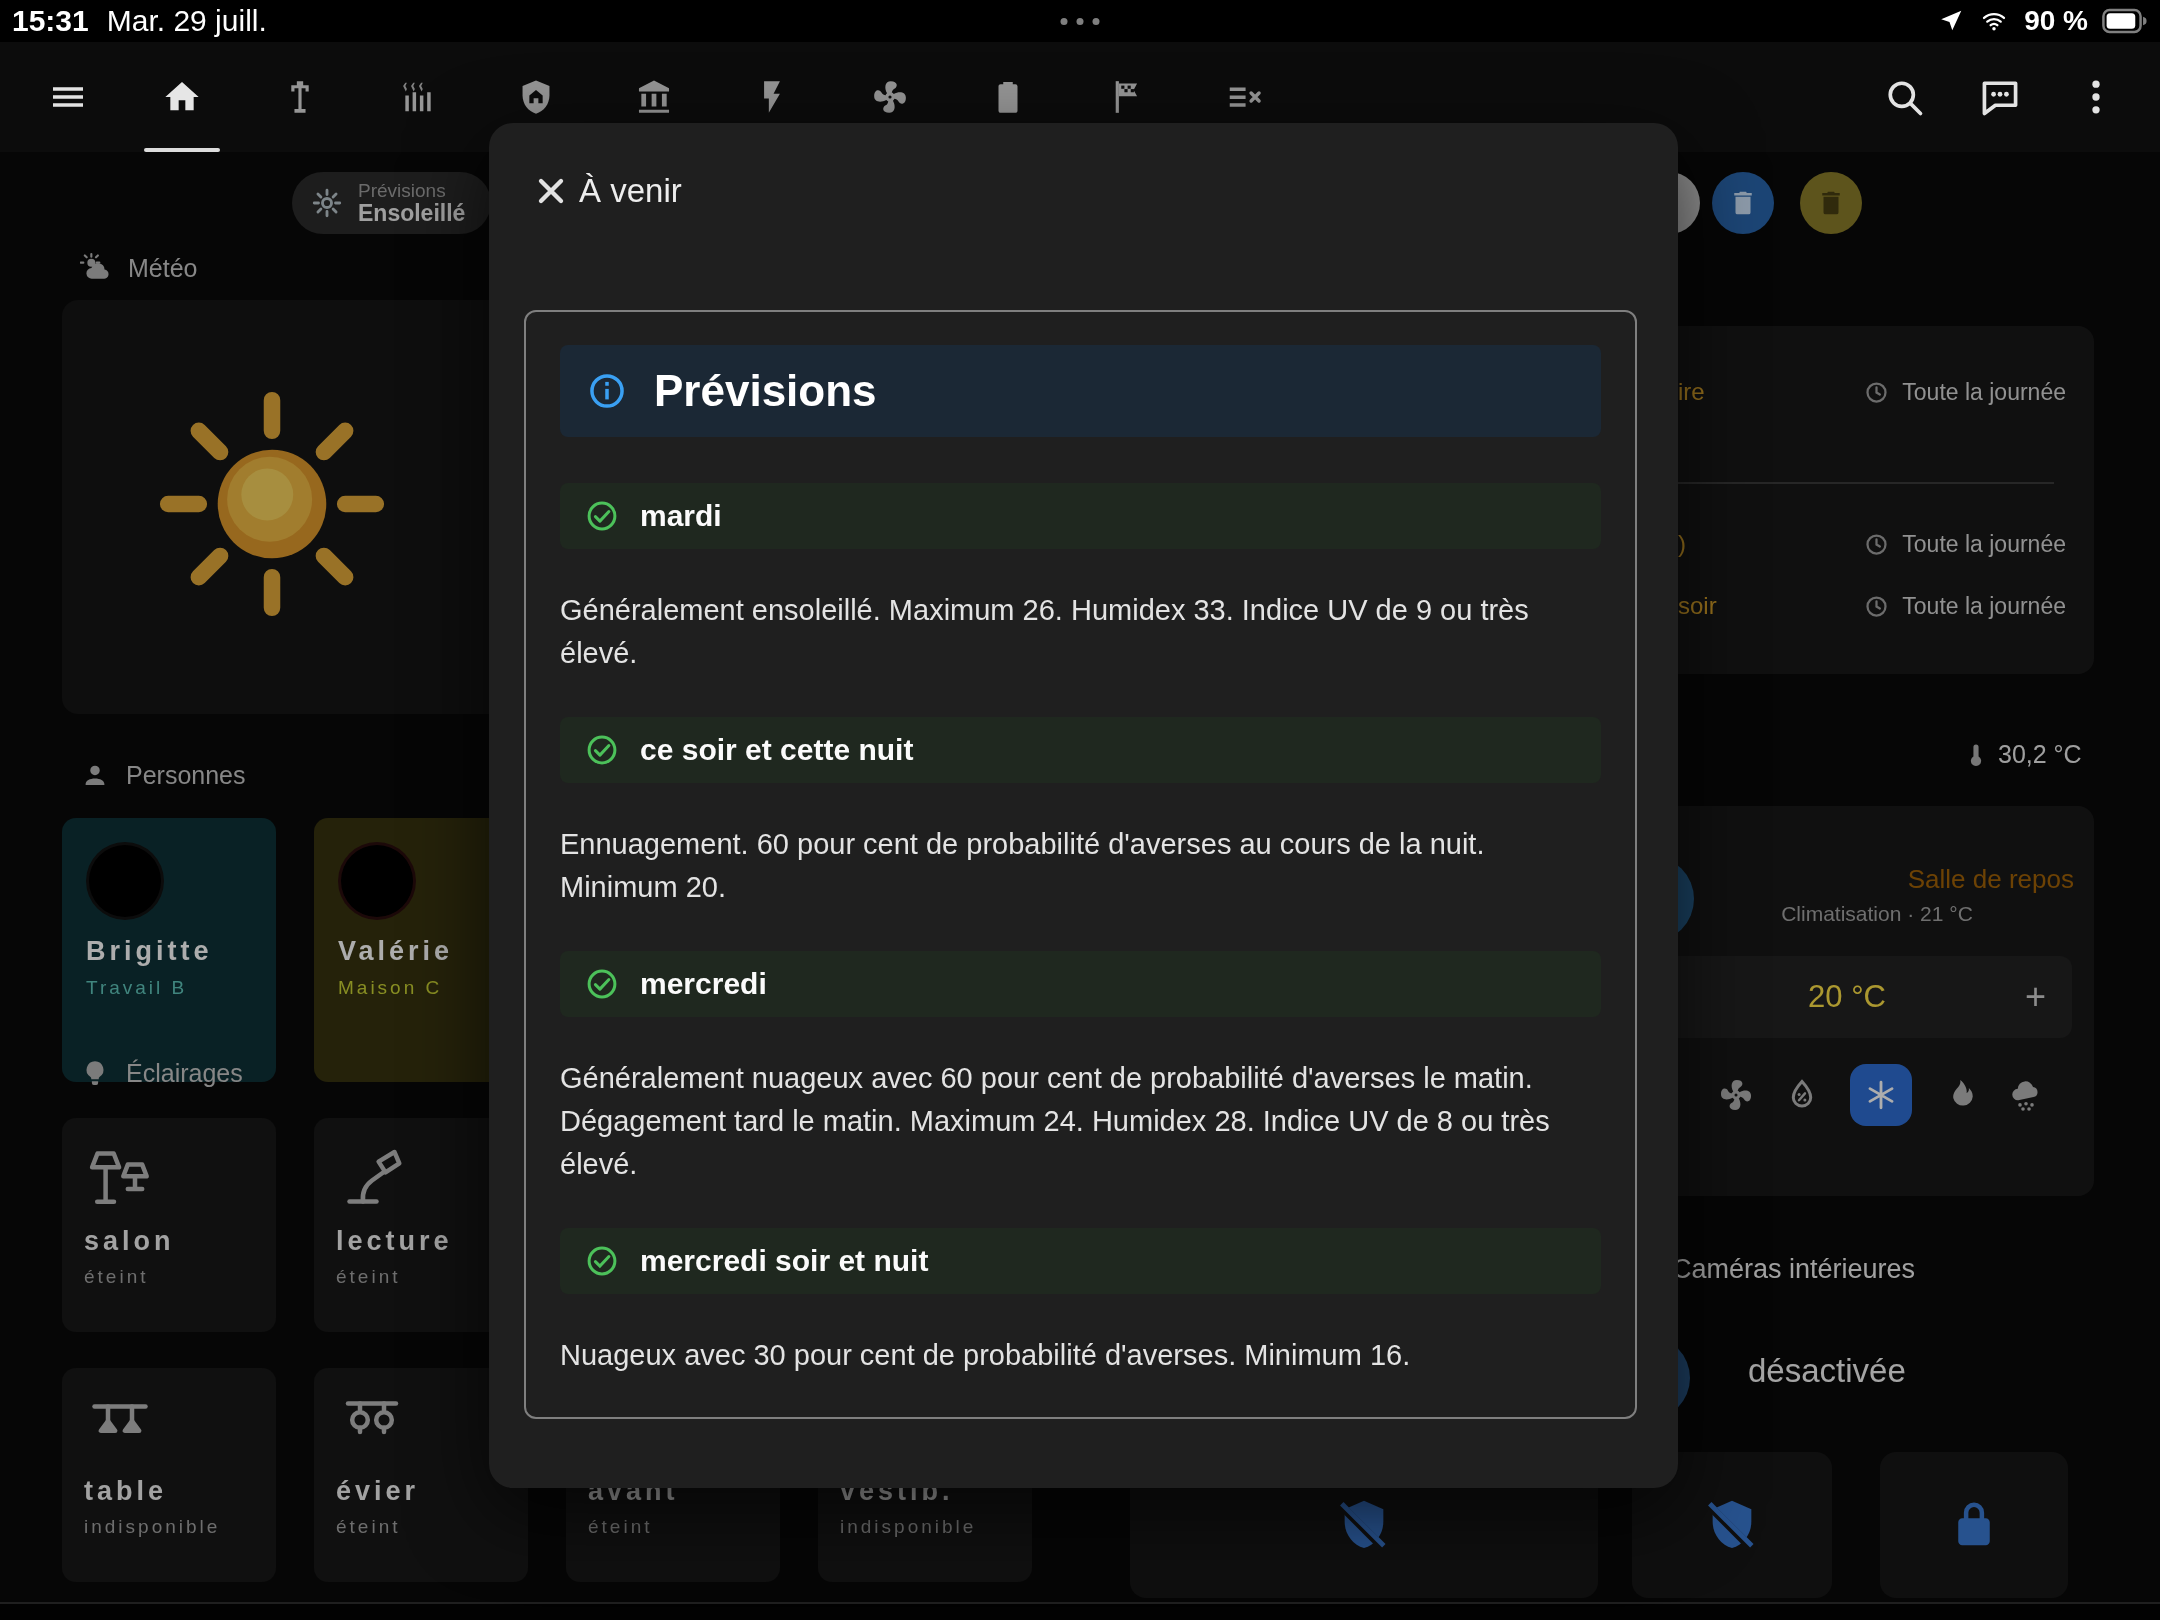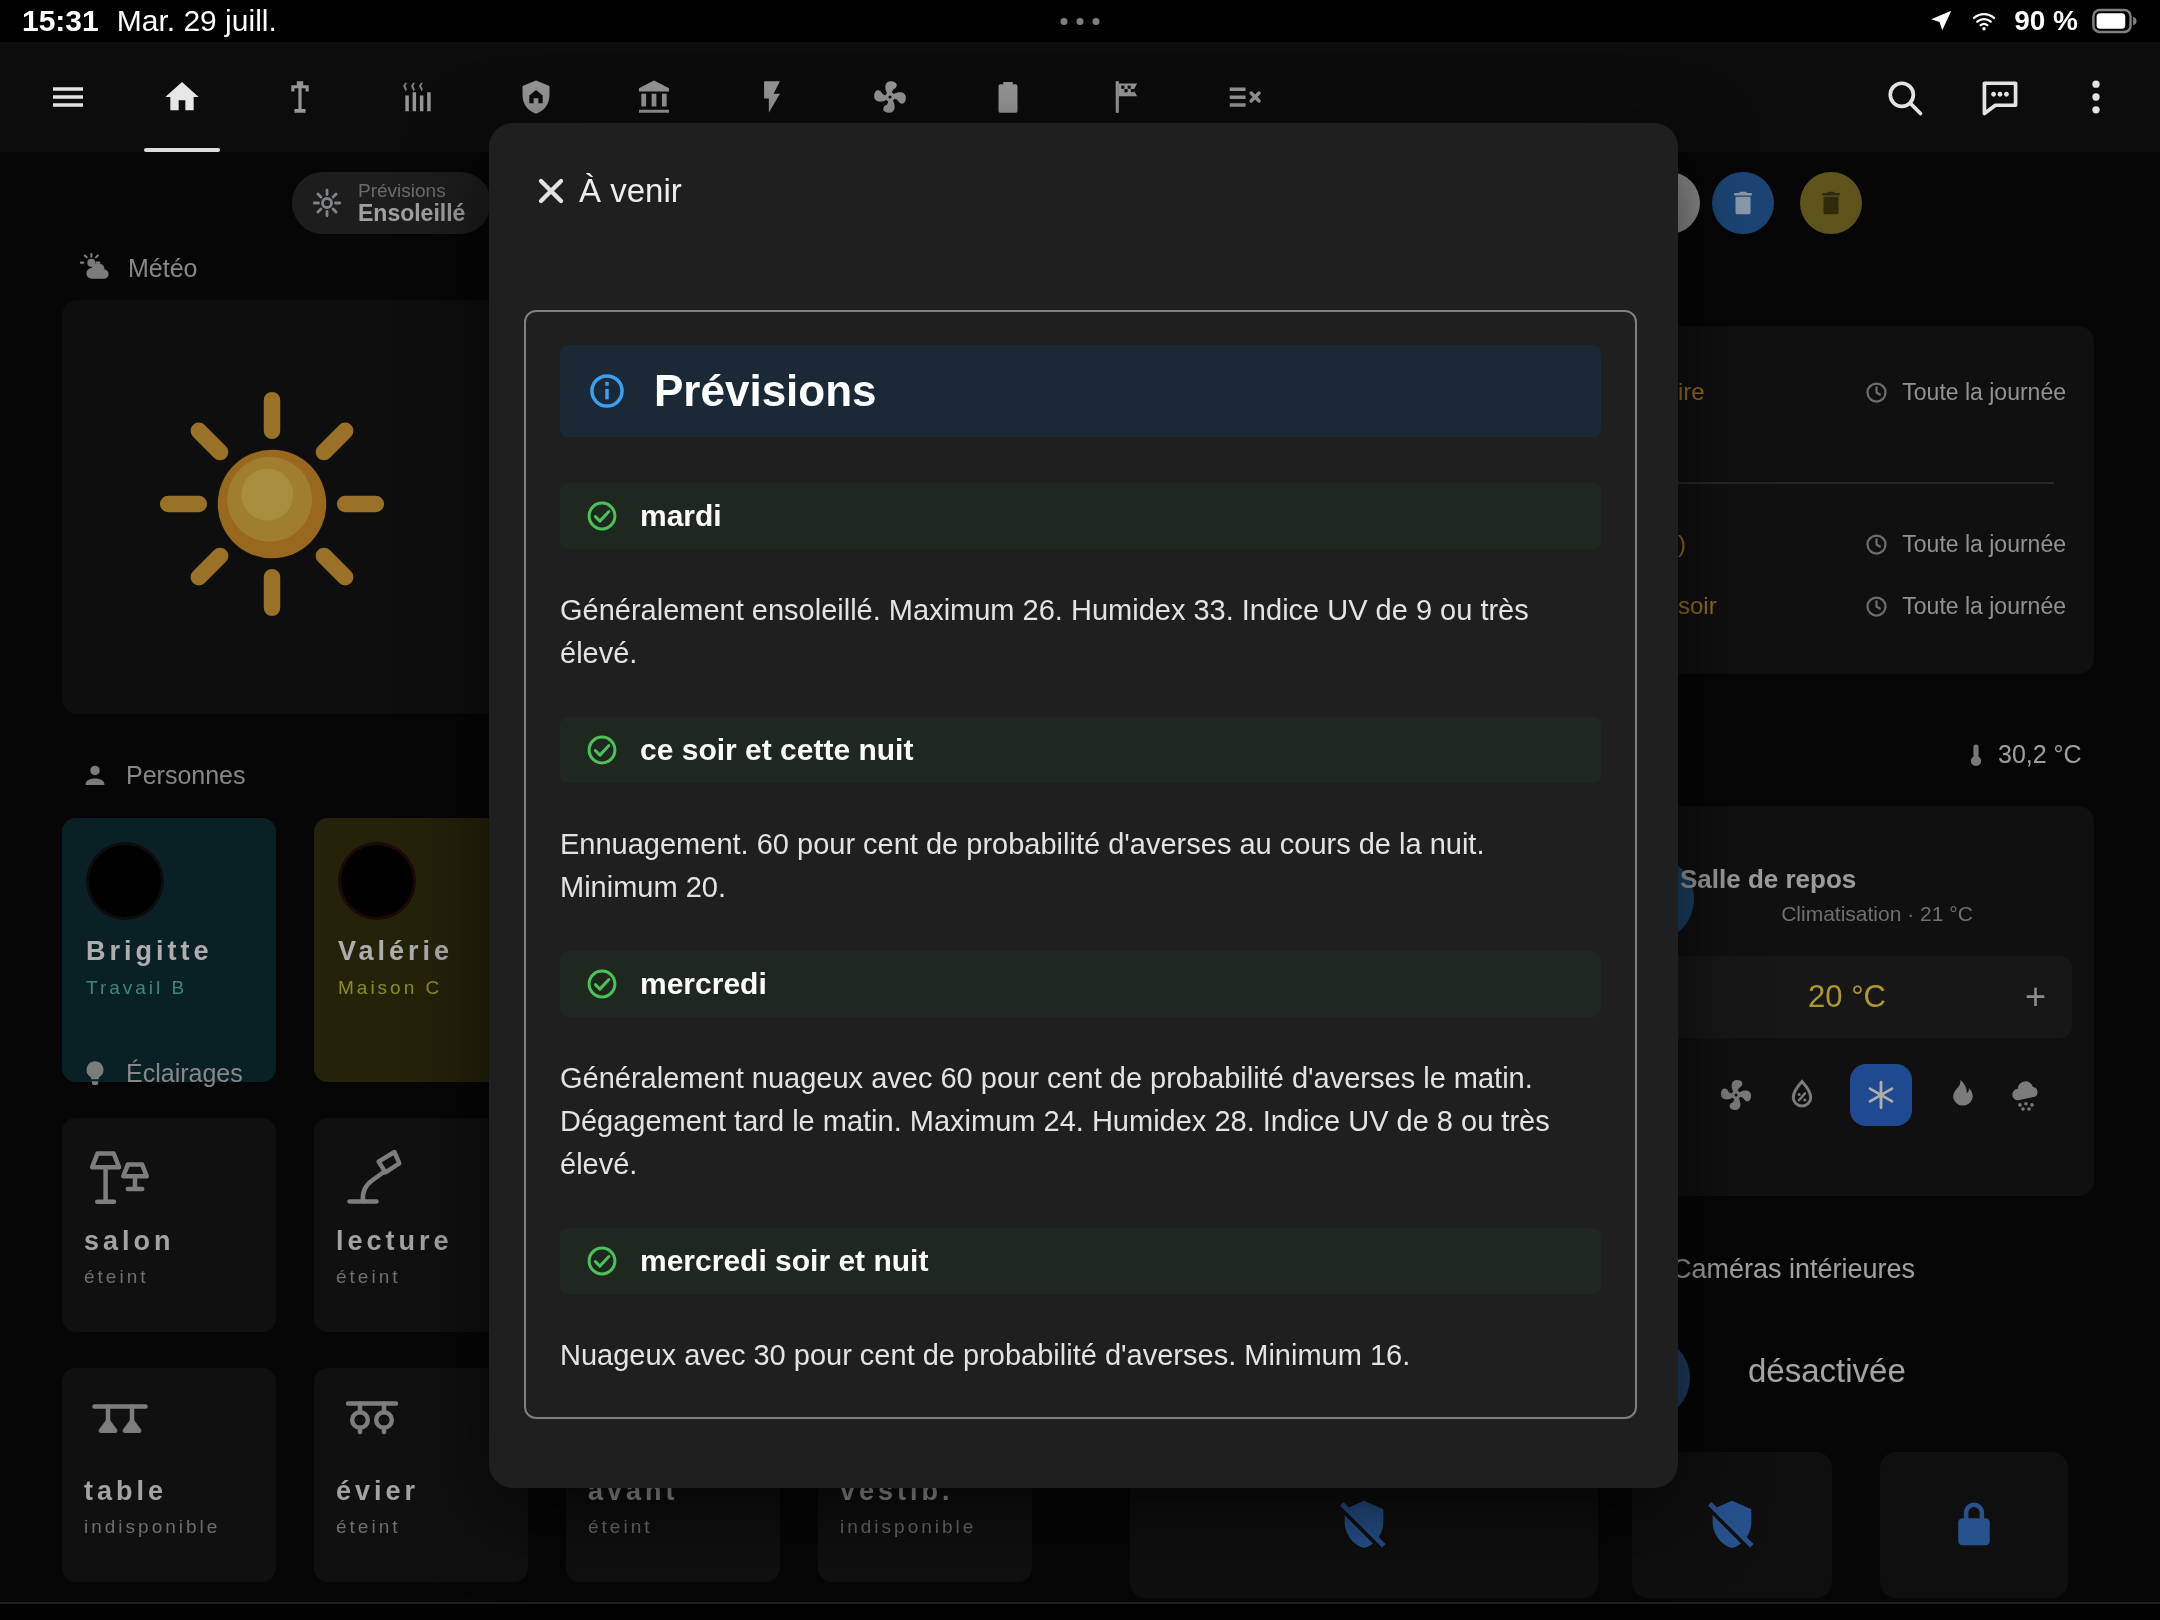--- a/index.html
+++ b/index.html
@@ -3,21 +3,21 @@
 <meta charset="utf-8">
 <style>
   *{margin:0;padding:0;box-sizing:border-box}
   html,body{background:#000}
   body{font-family:"Liberation Sans",sans-serif;color:#fff;-webkit-font-smoothing:antialiased}
   #screen{position:relative;width:2160px;height:1620px;background:#0a0a0a;overflow:hidden}
   svg.ic{display:block}
 
   
   #statusbar{position:absolute;top:0;left:0;right:0;height:42px;z-index:50;background:#000;
-    display:flex;align-items:center;padding:0 22px}
+    display:flex;align-items:center;padding:0 12px}
   .sb-time{font-size:30px;font-weight:700}
   .sb-date{font-size:30px;font-weight:500;margin-left:18px}
   .sb-dots{position:absolute;left:50%;top:18px;transform:translateX(-50%);display:flex;gap:9px}
   .sb-dots i{width:7px;height:7px;border-radius:50%;background:#7f7f7f}
   .sb-right{margin-left:auto;display:flex;align-items:center;gap:14px}
   .sb-batt-txt{font-size:28px;font-weight:600}
 
   
   #toolbar{position:absolute;top:42px;left:0;right:0;height:110px;z-index:20;background:#0c0c0c;
     display:flex;align-items:center;padding:0 40px 0 48px}
@@ -46,21 +46,21 @@
   .l-name{margin-top:14px;font-size:27px;font-weight:700;letter-spacing:4px;color:#efefef;white-space:nowrap}
   .l-state{margin-top:9px;font-size:19px;letter-spacing:3px;color:#a2a2a2;white-space:nowrap}
   .circ{position:absolute;border-radius:50%}
   .sched-row{position:absolute;left:78px;right:28px;height:44px;display:flex;justify-content:space-between;align-items:center;cursor:pointer}
   .frag{font-size:24px;color:#dfa62a;font-weight:500}
   .timewrap{display:flex;align-items:center;gap:12px;color:#d6d6d6;font-size:23px}
   .timewrap svg{color:#9f9f9f}
   .sched-div{position:absolute;left:40px;right:40px;height:2px;background:#3a3a3a}
   .temp-row{position:absolute;display:flex;align-items:flex-end;gap:8px;font-size:25px;color:#eaeaea}
   .temp-row svg{color:#b0b0b0}
-  .room-title{position:absolute;left:80px;right:20px;top:58px;text-align:left;font-size:26px;font-weight:700;color:#e5e5e5}
+  .room-title{position:absolute;left:80px;right:20px;top:58px;text-align:right;font-size:26px;font-weight:400;color:#a16207}
   .room-sub{position:absolute;left:80px;right:20px;top:96px;text-align:center;font-size:21px;color:#a3a3a3}
   .setpoint{position:absolute;left:22px;top:150px;width:450px;height:82px;background:#222;border-radius:12px;display:flex;align-items:center;justify-content:center}
   .sp-val{font-size:31px;font-weight:500;color:#fde047}
   .sp-plus{position:absolute;right:26px;font-size:36px;color:#cfcfcf;cursor:pointer}
   .modes{position:absolute;left:118px;top:258px;display:flex;align-items:center;gap:30px;color:#b5b5b5}
   .mode-btn{width:62px;height:62px;border-radius:16px;display:flex;align-items:center;justify-content:center;cursor:pointer}
   .mode-btn.active{background:#2f6ed3;color:#fff}
   .cam-title{position:absolute;font-size:27px;font-weight:500;color:#ededed}
   .cam-state{position:absolute;font-size:33px;color:#f2f2f2}
   .bottom-card{position:absolute;top:1452px;height:146px;background:#171717;border-radius:16px;display:flex;align-items:center;justify-content:center;color:#3a79d2;cursor:pointer}

